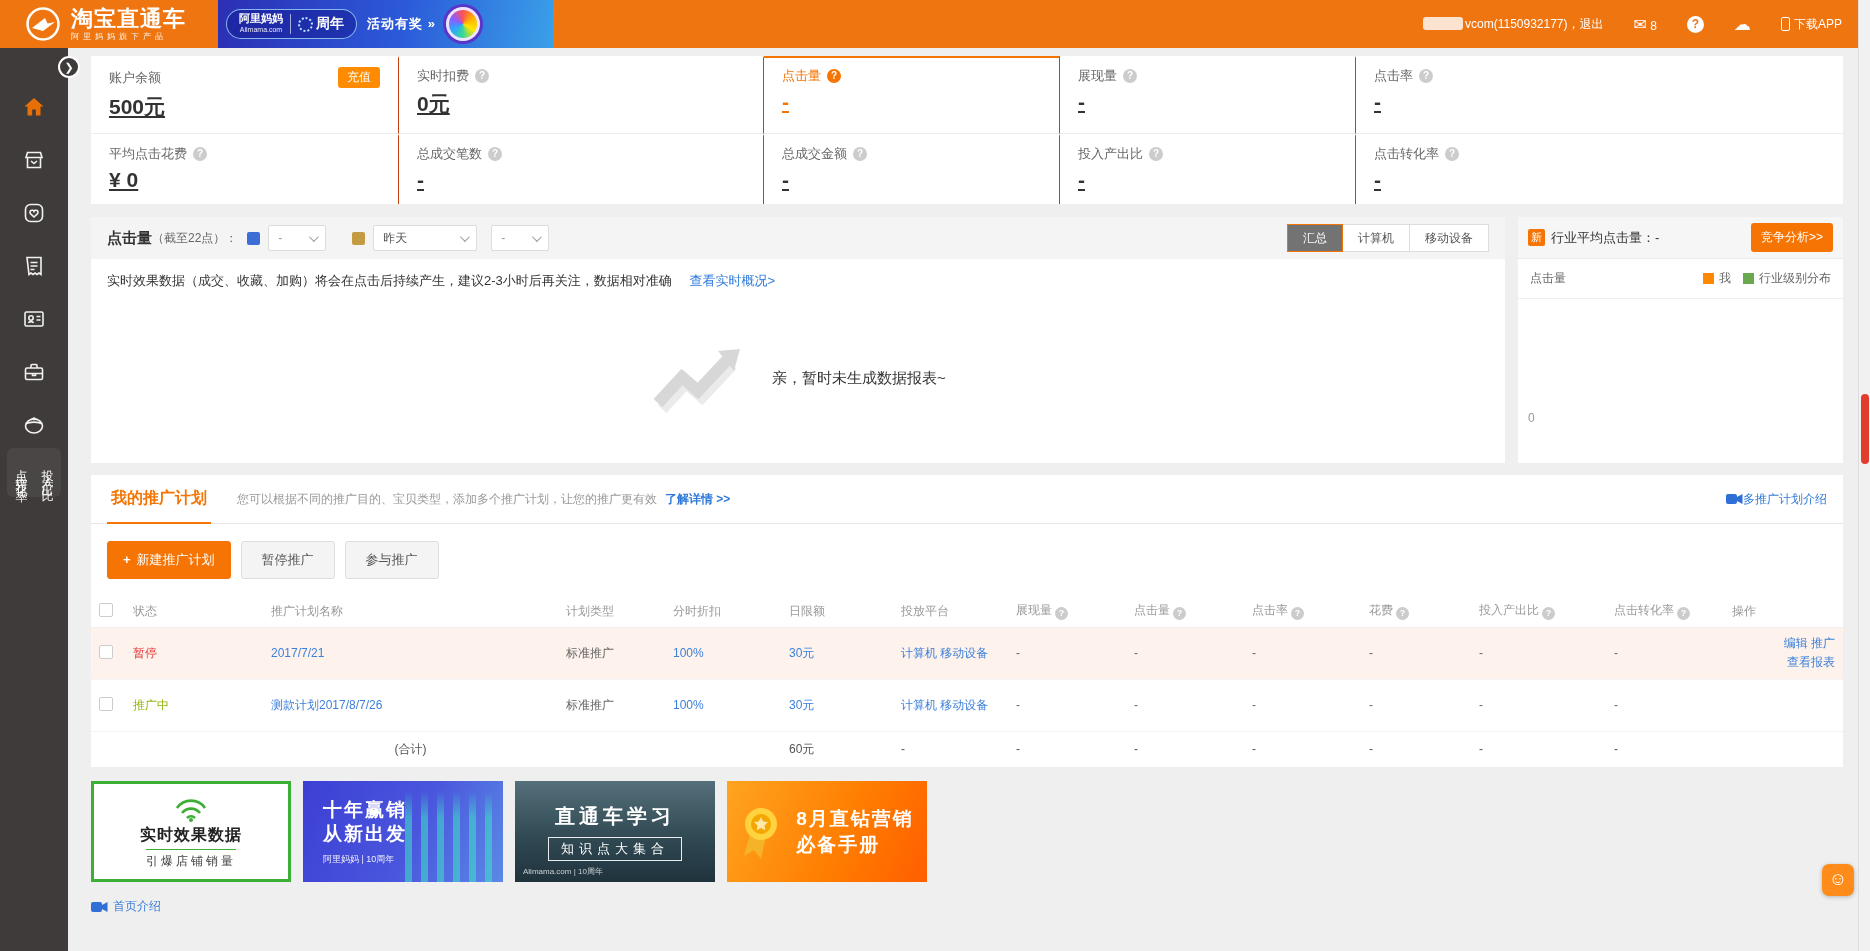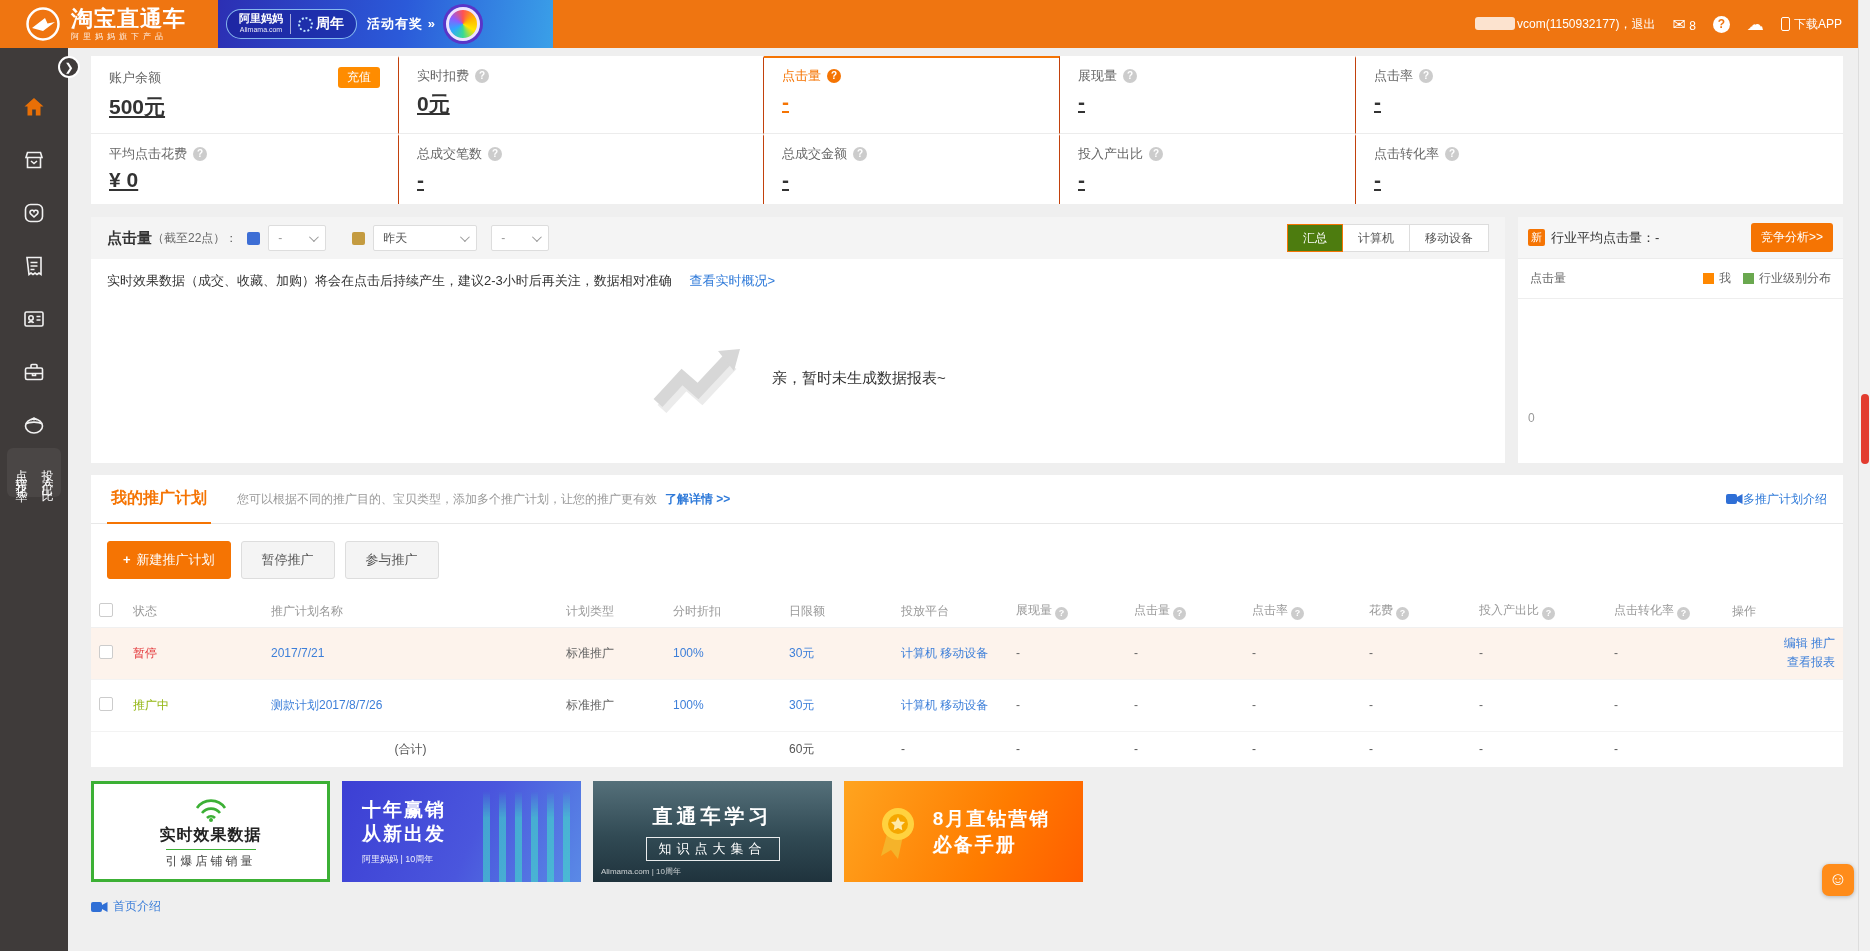--- a/index.html
+++ b/index.html
@@ -14,21 +14,21 @@
   .logo-text .t2 { font-size:8px; letter-spacing:4px; opacity:.9; }
   .promo { margin-left:32px; width:335px; height:48px; background:linear-gradient(100deg,#2c2fb3 0%,#2b5ad9 55%,#3aa0e8 100%); display:flex; align-items:center; padding:0 8px; gap:10px; position:relative; }
   .promo-pill { display:flex; align-items:center; gap:7px; border:1px solid rgba(160,220,255,.8); background:rgba(20,30,150,.55); border-radius:16px; padding:3px 12px; }
   .promo-brand { font-size:11px; font-weight:bold; line-height:11px; text-align:center; }
   .promo-brand .dom { font-size:7px; font-weight:normal; opacity:.9; display:block; }
   .promo-sep { width:1px; height:20px; background:rgba(255,255,255,.6); }
   .dot-circle { width:15px; height:15px; border:2px dotted #bfe6ff; border-radius:50%; display:inline-block; }
   .promo-anniv { font-size:14px; font-weight:bold; display:flex; align-items:center; gap:3px; }
   .promo-act { font-size:13px; font-weight:bold; letter-spacing:1px; }
   .wheel { width:34px; height:34px; border-radius:50%; border:3px solid #efe3ff; background:conic-gradient(#ff5252,#ffb300,#ffe600,#38d996,#2fa7ff,#8e5bff,#ff5252); box-shadow:0 0 0 3px #5a35c8; }
-  .userarea { margin-left:auto; margin-right:28px; display:flex; align-items:center; gap:17px; font-size:12px; }
+  .userarea { margin-left:auto; margin-right:28px; display:flex; align-items:center; gap:30px; font-size:12px; }
   .blurchip { display:inline-block; width:40px; height:13px; background:rgba(255,255,255,.8); border-radius:3px; margin-right:2px; vertical-align:-2px; }
   .mail { font-size:16px; }
   .qicon { width:17px; height:17px; background:#fff; color:#ef7511; border-radius:50%; font-weight:bold; font-size:12px; text-align:center; line-height:17px; display:inline-block; }
   .cloud { font-size:17px; }
   .phone { width:9px; height:14px; border:1.4px solid #fff; border-radius:2px; display:inline-block; margin-right:4px; vertical-align:-2px; }
   .dl { display:flex; align-items:center; }
 
   
   .sidebar { position:absolute; top:48px; left:0; bottom:0; width:68px; background:#3f3b3a; z-index:5; }
   .expand-btn { position:absolute; top:8px; right:-12px; width:22px; height:22px; border-radius:50%; background:#3f3b3a; border:2px solid #fff; color:#fff; font-size:11px; text-align:center; line-height:18px; cursor:pointer; }
@@ -61,21 +61,21 @@
   .metric-sub { font-size:12px; color:#666; }
   .sq { width:13px; height:13px; border-radius:2px; display:inline-block; margin:0 8px 0 10px; }
   .sq.blue { background:#3d6ed5; }
   .sq.gold { background:#c49b40; margin-left:26px; }
   .select { height:26px; background:#fff; border:1px solid #ddd; border-radius:2px; display:inline-flex; align-items:center; padding:0 9px; font-size:12px; color:#999; cursor:pointer; }
   .select.w-sm { width:58px; } .select.w-md { width:104px; margin-right:14px; }
   .caret { width:7px; height:7px; border-right:1.5px solid #999; border-bottom:1.5px solid #999; transform:rotate(45deg) translateY(-2px); margin-left:auto; }
   .segs { margin-left:auto; display:flex; }
   .seg { height:28px; padding:0 15px; background:#fff; border:1px solid #ddd; color:#555; font-size:12px; display:flex; align-items:center; cursor:pointer; }
   .seg + .seg { border-left:none; }
-  .seg.active { background:#4d7c0f; border-color:#f57403; color:#fff; }
+  .seg.active { background:#737373; border-color:#f57403; color:#fff; }
   .chart-notice { padding:13px 16px 4px; font-size:13px; color:#333; }
   .chart-notice a { color:#2f7ad9; margin-left:14px; font-size:13px; }
   .chart-empty { flex:1; display:flex; align-items:center; justify-content:center; gap:26px; }
   .chart-empty .msg { font-size:15px; color:#333; }
 
   
   .industry { width:325px; background:#fff; height:246px; display:flex; flex-direction:column; }
   .ind-head { height:42px; background:#f6f6f6; border-bottom:1px solid #ececec; display:flex; align-items:center; padding:0 10px; gap:6px; }
   .badge-new { background:#f57403; color:#fff; font-size:11px; padding:1px 3px; border-radius:2px; }
   .ind-title { font-size:13px; color:#333; flex:1; }
@@ -105,21 +105,21 @@
   tr.hl td { background:#fdf3ec; }
   tr.sep td { border-bottom:1px solid #f3f3f3; }
   .st-paused { color:#e4393c; } .st-active { color:#93b612; }
   td a, .bluelink { color:#3d7fd9; cursor:pointer; }
   .ops div { line-height:19px;text-align:right; }
   tr.sum td { height:36px; border-top:1px solid #e8e8e8; color:#555; }
   .ck { width:14px; height:14px; border:1px solid #ccc; border-radius:2px; background:#fff; display:inline-block; cursor:pointer; }
 
   
   .banners { margin-top:14px; display:flex; gap:12px; }
-  .banner { width:239px; height:101px; position:relative; overflow:hidden; display:flex; flex-direction:column; align-items:center; justify-content:center; cursor:pointer; }
+  .banner { width:200px; height:101px; position:relative; overflow:hidden; display:flex; flex-direction:column; align-items:center; justify-content:center; cursor:pointer; }
   .b1 { background:#fff; border:3px solid #3cb035; }
   .b1 .t1 { font-size:16px; font-weight:bold; color:#222; letter-spacing:1px; margin-top:2px; }
   .b1 .t2 { font-size:12px; color:#444; letter-spacing:3px; margin-top:3px; border-top:1px solid #3cb035; padding-top:3px; }
   .b2 { background:linear-gradient(115deg,#3c3fd4 0%,#4a56dd 55%,#5a8ae6 100%); align-items:flex-start; padding-left:20px; }
   .b2 .bars { position:absolute; right:6px; top:10px; bottom:0; width:92px; background:repeating-linear-gradient(90deg,rgba(64,228,200,.55) 0 7px,transparent 7px 16px); -webkit-mask-image:linear-gradient(180deg,transparent,#000 30%); mask-image:linear-gradient(180deg,transparent,#000 30%); }
   .b2 .t { font-size:19px; font-weight:bold; color:#fff; line-height:24px; letter-spacing:2px; position:relative; }
   .b2 .ft { font-size:9px; color:rgba(255,255,255,.9); margin-top:7px; position:relative; }
   .b3 { background:linear-gradient(180deg,#55707a 0%,#314a54 55%,#1f333d 100%); }
   .b3 .t1 { font-size:20px; font-weight:bold; color:#fff; letter-spacing:4px; }
   .b3 .t2 { font-size:13px; color:#fff; border:1px solid rgba(255,255,255,.9); padding:2px 12px; letter-spacing:5px; margin-top:7px; }

